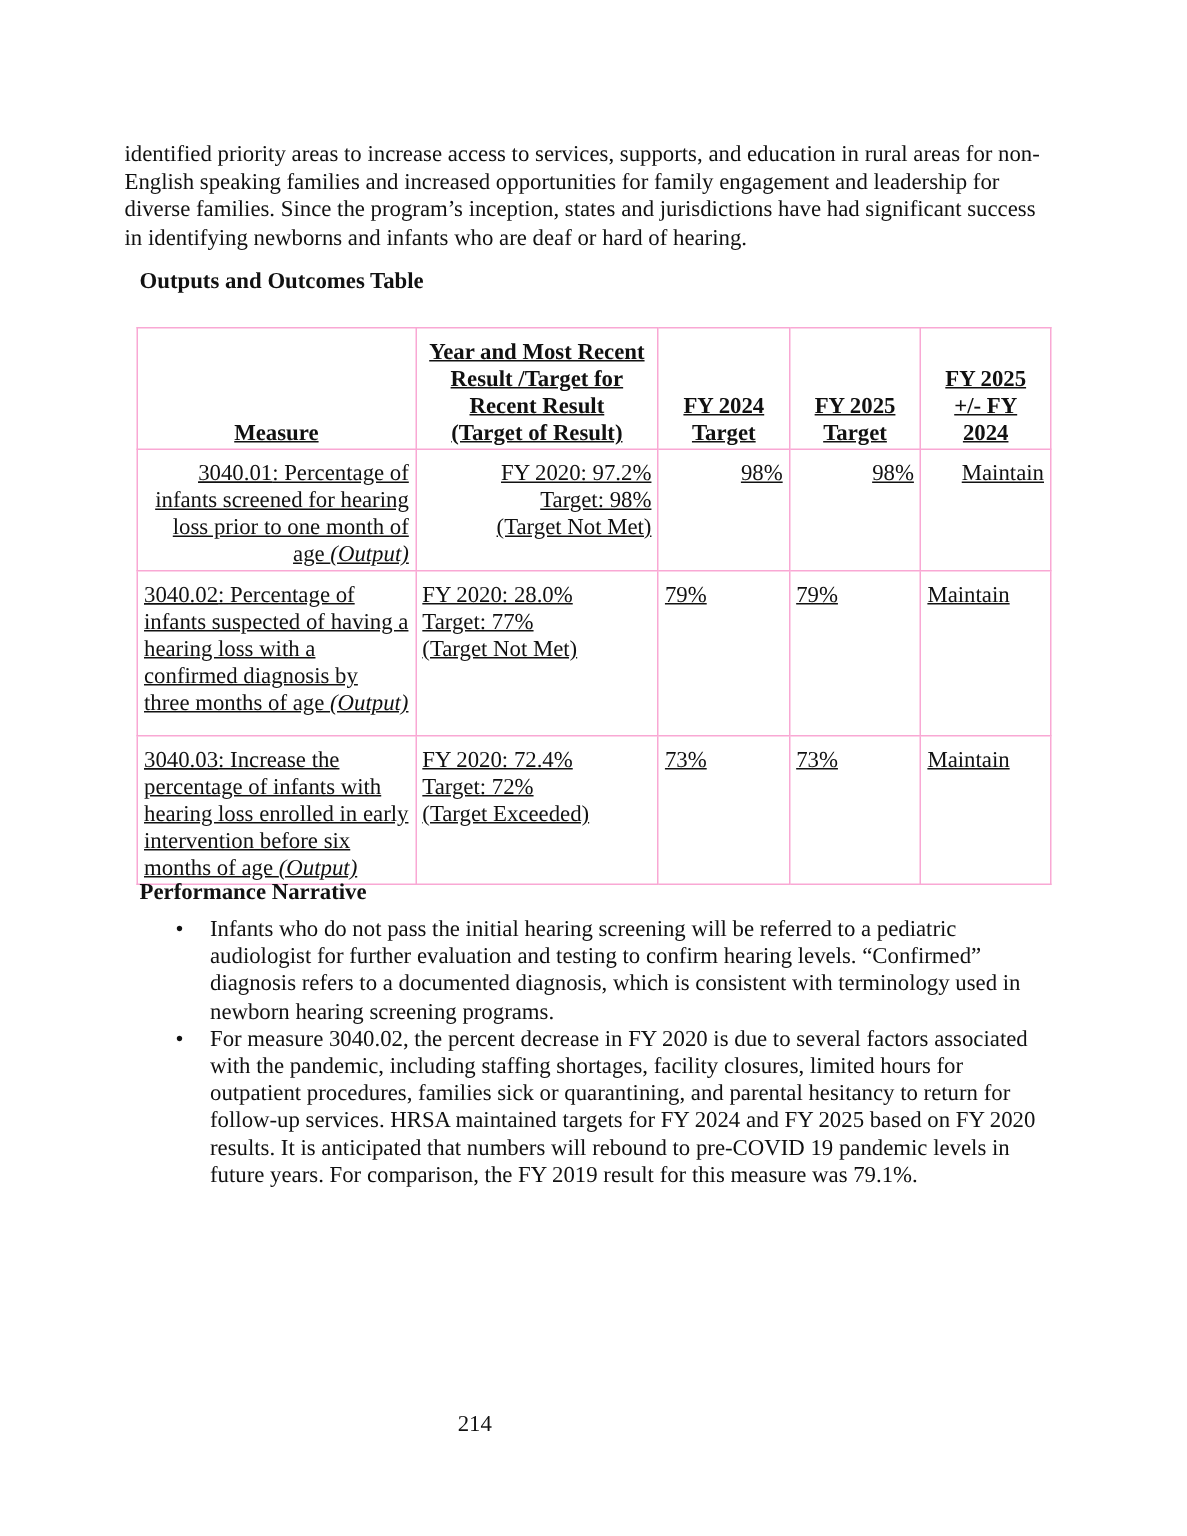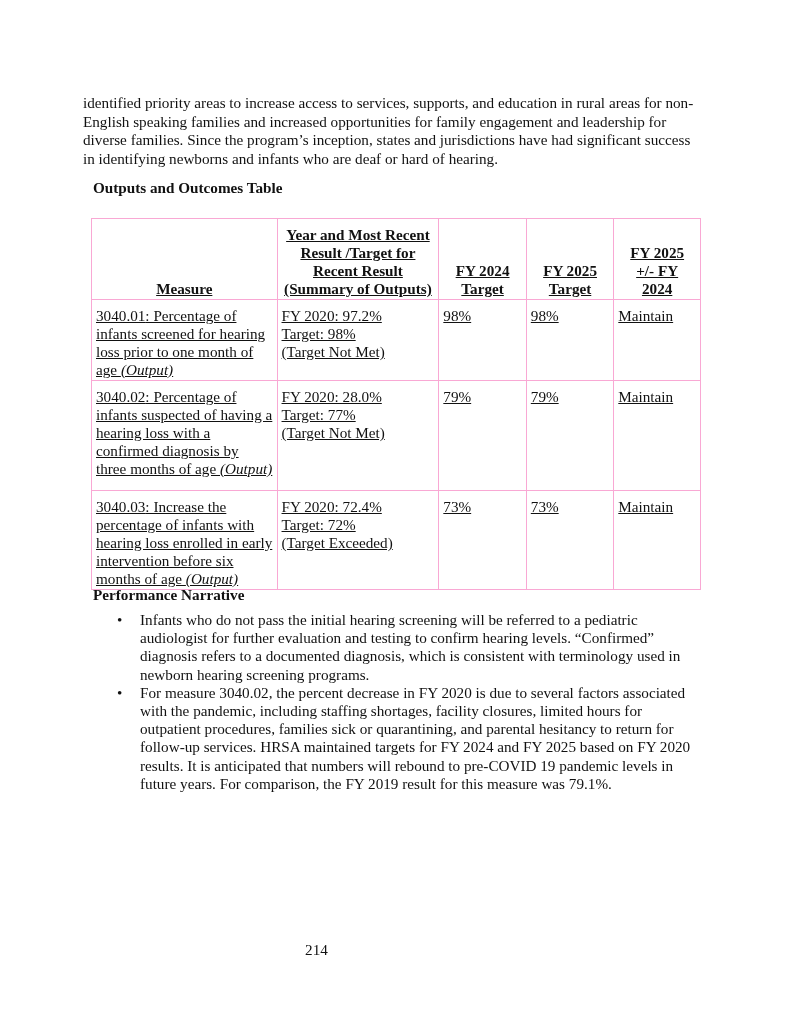--- a/index.html
+++ b/index.html
@@ -7,21 +7,21 @@
          font-family: "Liberation Serif", "DejaVu Serif", serif; color: #111; font-size: 15.2px; }
   .para { margin: 0; line-height: 18.5px; }
   .heading { font-weight: bold; margin: 0; line-height: 18px; }
   #intro { position: absolute; left: 83px; top: 94px; width: 615px; }
   #table-title { position: absolute; left: 93px; top: 179px; text-align: right; }
   table.outcomes { position: absolute; left: 91px; top: 218px; border-collapse: collapse; width: 610px; }
   table.outcomes td, table.outcomes th { border: 1px solid #f9a8d4; vertical-align: top; padding: 7px 4px 1px 4px; line-height: 18px; font-size: 15.2px; text-decoration: underline; }
   table.outcomes th { font-weight: bold; text-align: center; vertical-align: bottom; padding-bottom: 1px; }
   .c1 { width: 178px; } .c2 { width: 154px; } .c3 { width: 79px; } .c4 { width: 79px; } .c5 { width: 78px; }
   tr.hdr { height: 79px; }
-  tr.r1 { height: 73px; }
+  tr.r1 { height: 73px; text-align: right; }
   tr.r2 { height: 110px; }
   tr.r3 { height: 88px; }
   .mid { text-decoration: underline; }
   .it { font-style: italic; }
   #narr-title { position: absolute; left: 93px; top: 586px; }
   ul.narr { position: absolute; left: 93px; top: 611px; width: 612px; margin: 0; padding: 0; list-style: none; }
   ul.narr li { position: relative; padding-left: 47px; line-height: 18.2px; margin: 0 0 0 0; }
   ul.narr li .bullet { position: absolute; left: 24px; top: 0; }
   #page-num { position: absolute; left: 0; width: 633px; top: 941px; text-align: center; }
 </style>
@@ -33,21 +33,21 @@
 <p id="table-title" class="heading">Outputs and Outcomes Table</p>
 
 <table class="outcomes">
   <tbody>
       <tr class="hdr">
     <th class="c1">Measure</th>
     <th class="c2">
       <span>Year and Most Recent</span><br>
       <span>Result /Target for</span><br>
       <span>Recent Result</span><br>
-      <span>(Summary of Outputs)</span>
+      <span>(Target of Result)</span>
     </th>
     <th class="c3">
       <span>FY 2024</span><br>
       <span>Target</span>
     </th>
     <th class="c4">
       <span>FY 2025</span><br>
       <span>Target</span>
     </th>
     <th class="c5">

